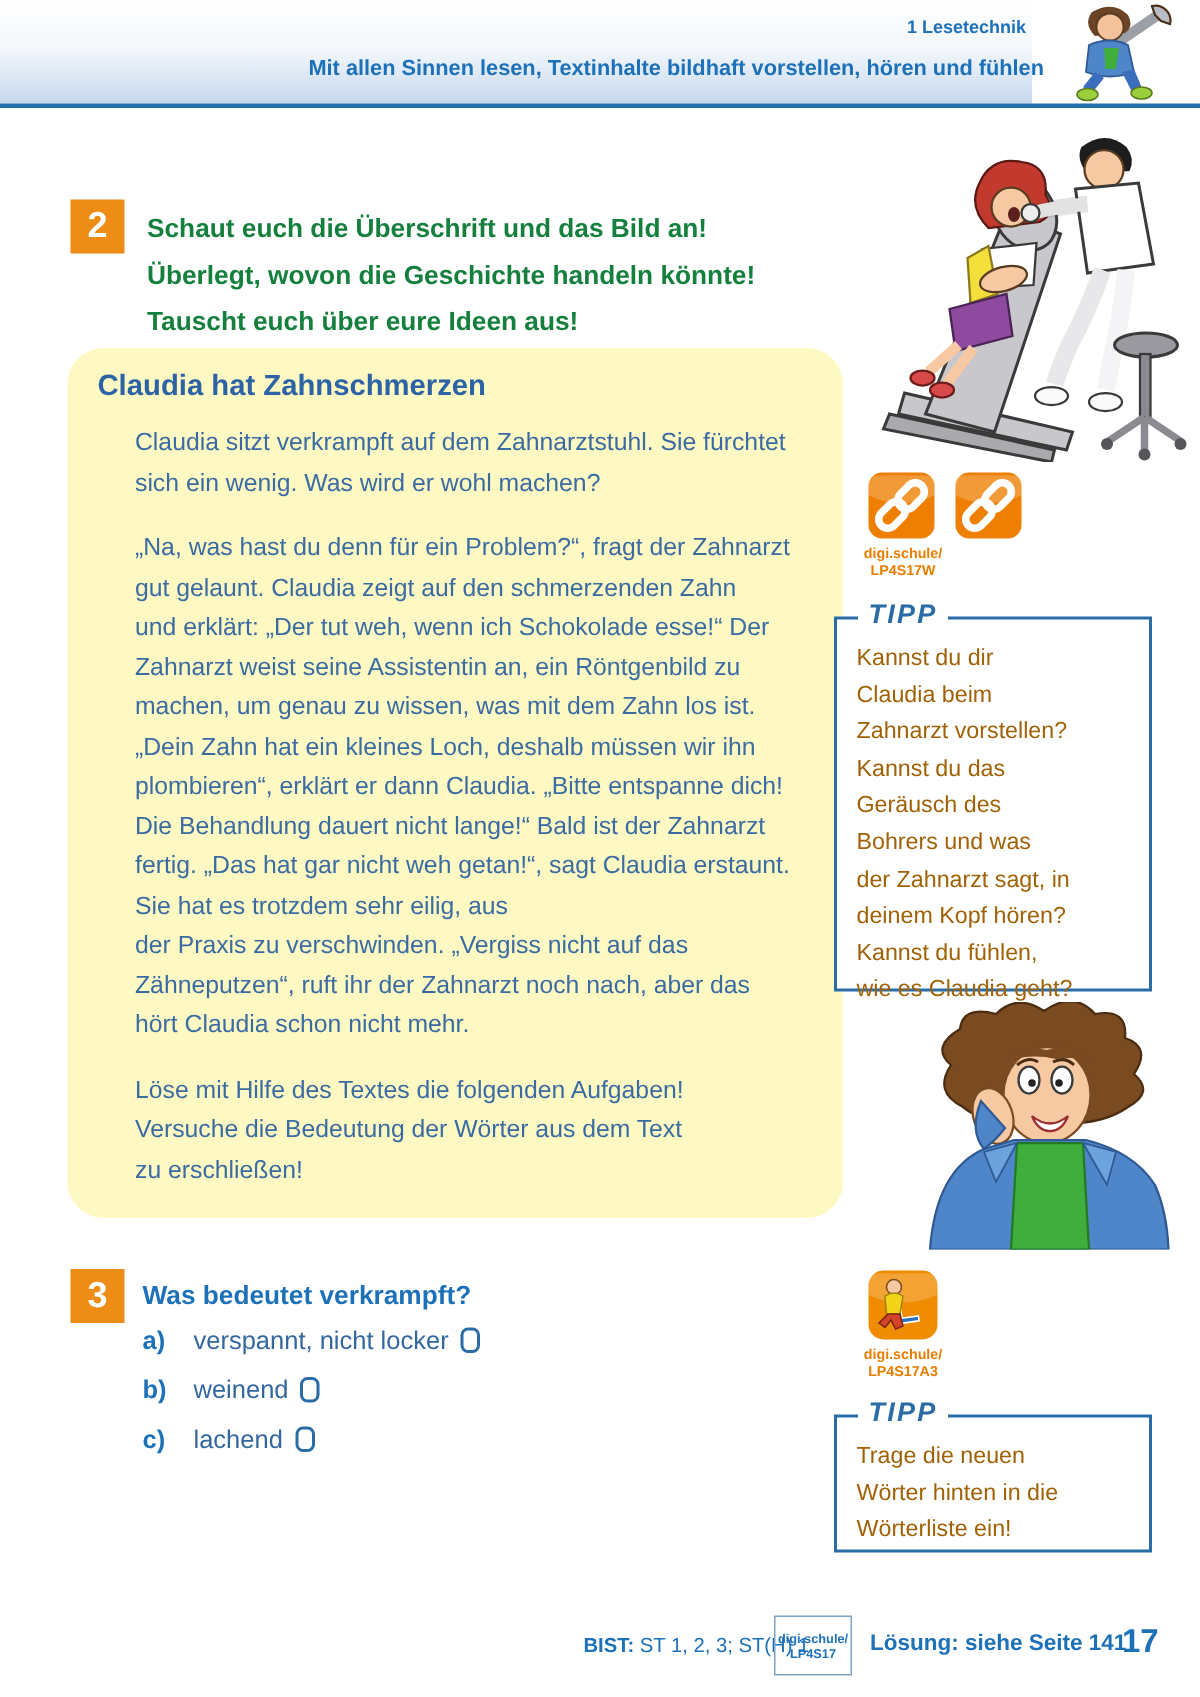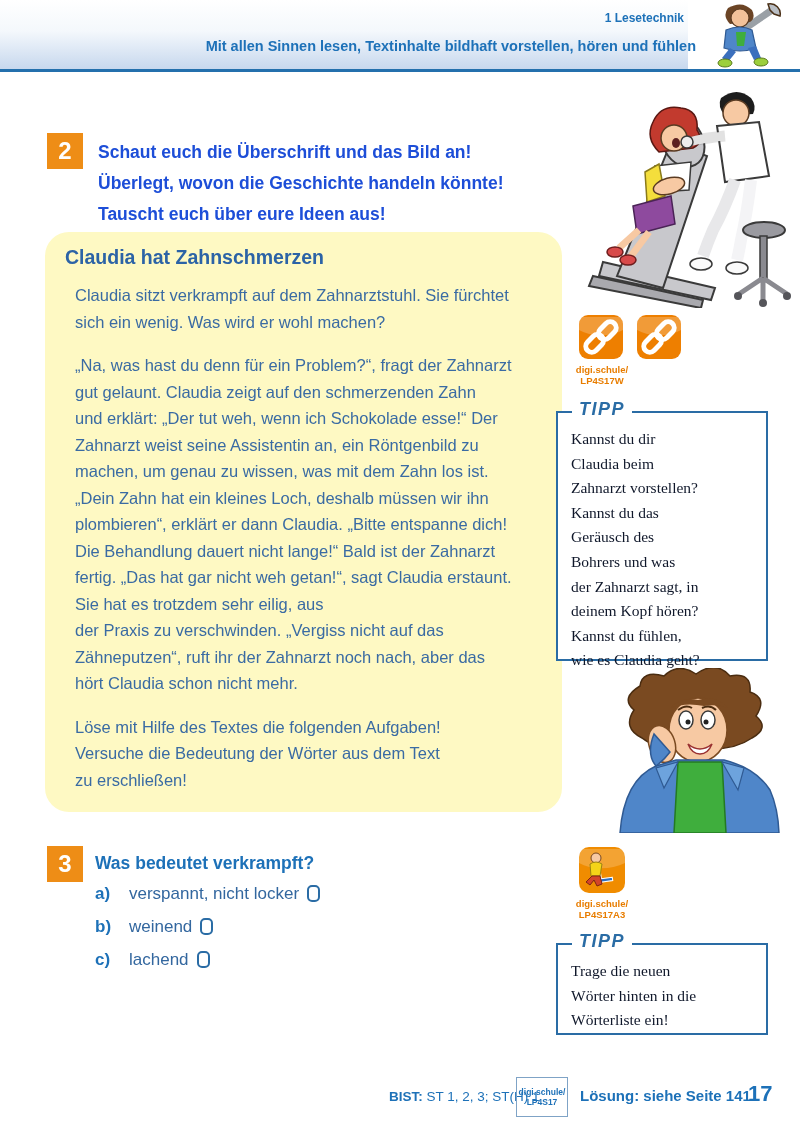--- a/index.html
+++ b/index.html
@@ -15,29 +15,29 @@
   .chapter { position:absolute; right:116px; top:11px; font-size:12px; font-weight:bold; color:#1d71b8; }
   .subtitle { position:absolute; right:104px; top:38px; font-size:14.5px; font-weight:600; color:#1d71b8; }
   .mascot { position:absolute; left:698px; top:2px; }
 
   
   .num-box { position:absolute; width:36px; height:36px; background:#ee8d16; color:#fff;
     font-size:24px; font-weight:bold; display:flex; align-items:center; justify-content:center; }
   .preline { white-space:pre-line; }
 
   .task2-text { position:absolute; left:98px; top:137px; font-size:17.5px; font-weight:bold;
-    color:#1d4ed8; line-height:31px; }
+    color:#15803d; line-height:31px; }
 
   
   .story-box { position:absolute; left:45px; top:232px; width:517px; height:580px;
     background:#fef9c3; border-radius:24px; }
   .story-title { position:absolute; left:20px; top:14px; font-size:19.5px; font-weight:bold; color:#2c63a6; }
   .story-body { position:absolute; left:30px; top:50px; width:485px; font-size:16.5px;
     color:#3a6ba3; line-height:26.5px; }
-  .story-body p { margin:0 0 17px 0; }
+  .story-body p { margin:0 0 17px 15px; }
 
   
   .task3-question { position:absolute; left:95px; top:853px; font-size:17.5px; font-weight:bold; color:#1d71b8;text-align:center; }
   .option-row { position:absolute; left:95px; font-size:17px; color:#33679f; }
   .option-label { display:inline-block; width:34px; font-weight:bold; color:#1d71b8; }
   .checkbox { display:inline-block; width:13px; height:17px; border:2.2px solid #2a6ca5;
     border-radius:5px; margin-left:8px; vertical-align:-3px; background:transparent; }
 
   
   .dentist { position:absolute; left:575px; top:80px; }
@@ -45,21 +45,21 @@
   .link-caption { position:absolute; text-align:center; font-size:9.5px; font-weight:bold;
     color:#e87d00; line-height:11px; }
   .cap1 { left:574px; top:364px; width:56px; }
   .cap2 { left:570px; top:898px; width:64px; }
 
   .tip-box { position:absolute; left:556px; width:212px; border:2.5px solid #2a6ca5; background:#fff; }
   .tip1 { top:411px; height:250px; }
   .tip2 { top:943px; height:92px; }
   .tip-label { position:absolute; top:-14px; left:14px; background:#fff; padding:0 7px;
     font-size:18px; font-weight:bold; font-style:italic; letter-spacing:1.5px; color:#2a6ca5; }
-  .tip-text { padding:14px 12px 0 13px; font-size:15.5px; line-height:24.6px; color:#0f172a;font-family:Liberation Serif, serif; }
+  .tip-text { padding:14px 12px 0 13px; font-size:15.5px; line-height:24.6px; color:#a16207; }
 
   .thinking-boy { position:absolute; left:612px; top:668px; }
   .app-icon { position:absolute; left:578px; top:846px; }
 
   
   .imprint { position:absolute; left:45px; top:1089px; font-size:13.5px; color:#a3a3a3; }
   .bist { position:absolute; left:389px; top:1089px; font-size:13.5px; color:#1d71b8; }
   .bist b { font-weight:bold; }
   .digi-box { position:absolute; left:516px; top:1077px; width:52px; height:40px;
     border:1.5px solid #7fa3c6; display:flex; align-items:center; justify-content:center;

